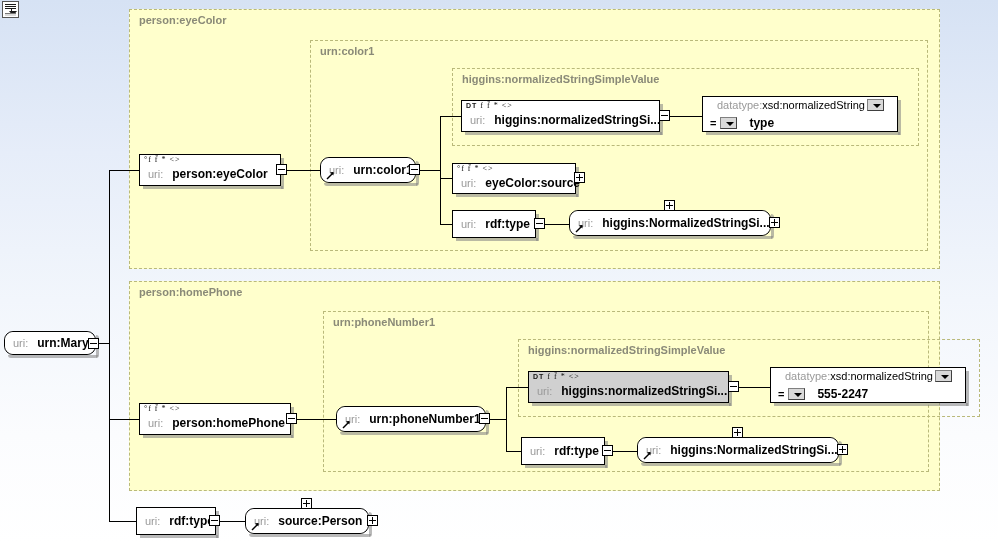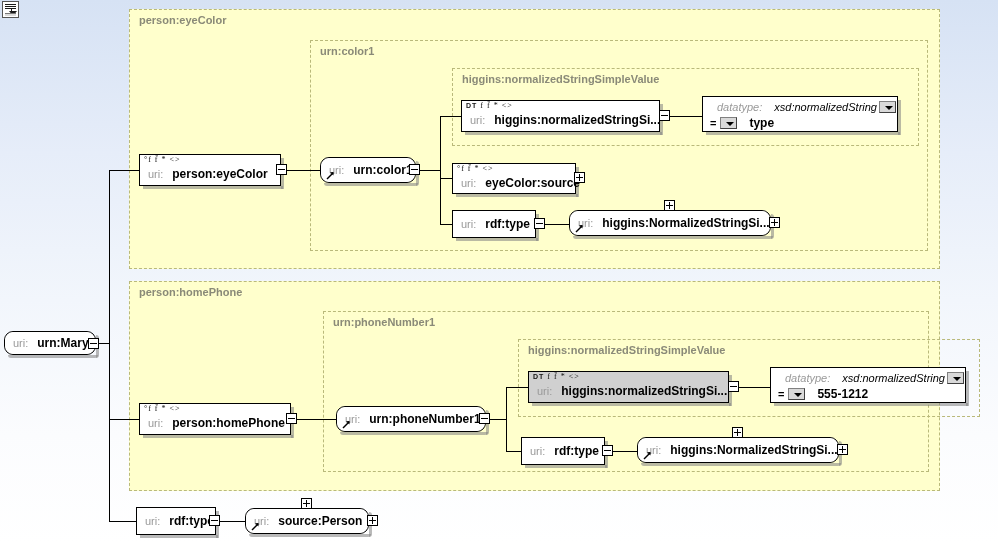--- a/index.html
+++ b/index.html
@@ -205,39 +205,37 @@
     position: absolute;
     top: 3px; bottom: -4px; right: -4px;
     width: 3px;
     background: rgba(130,130,130,0.55);
   }
   .dt-row1 {
     position: absolute;
     left: 0; top: 2px; right: 0;
     height: 15px;
     display: flex;
-    align-items: center;
-    font-style: italic;
+    align-items: flex-start;
   }
   .dt-row2 {
     position: absolute;
     left: 0; top: 18px; right: 0;
     height: 16px;
     display: flex;
     align-items: center;
   }
   .dt-key {
     font-size: 11px;
     color: #999999;
     margin-left: 14px;
   }
   .dt-type {
     font-size: 11px;
     color: #000000;
-    margin-left: 12px;
     white-space: nowrap;
   }
   .dt-eq {
     font-size: 11px;
     color: #000000;
     margin-left: 7px;
     font-weight: bold;
   }
   .dt-val {
     font-size: 12px;
@@ -480,21 +478,21 @@
     <div class="shadow-h"></div>
       <div class="shadow-v"></div>
     <div class="dt-row1">
       <span class="dt-key">datatype:</span>
       <span class="dt-type">xsd:normalizedString</span>
       <span class="combo tight"></span>
     </div>
     <div class="dt-row2">
       <span class="dt-eq">=</span>
       <span class="combo"></span>
-      <span class="dt-val">555-1212</span>
+      <span class="dt-val">555-2247</span>
     </div>
   </div>
 
   <div class="node" style="left:521px; top:437px; width:84px; height:28px;">
     <div class="shadow-h"></div>
       <div class="shadow-v"></div>
     <div class="node-inner">
       <span class="uri-label">uri:</span>
       <span class="uri-value">rdf:type</span>
     </div>

